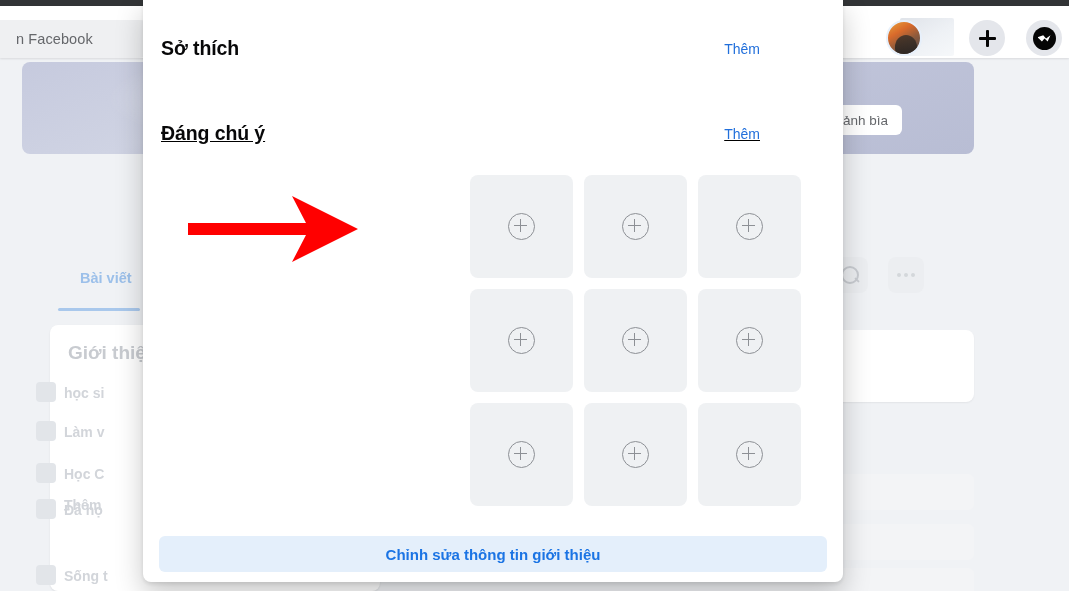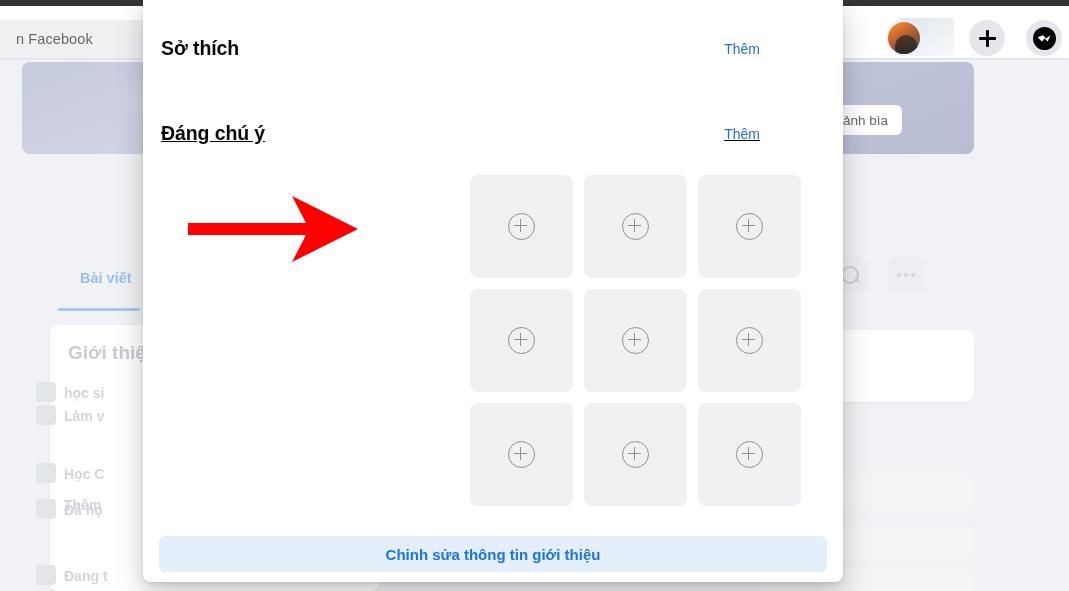--- a/index.html
+++ b/index.html
@@ -250,21 +250,21 @@
   }
   .bg-li { position: absolute; left: 64px; color: #d2d5da; font-size: 14px; white-space: nowrap; font-weight: bold; }
   .bg-li .ic {
     position: absolute;
     left: -28px; top: -3px;
     width: 20px; height: 20px;
     border-radius: 4px;
     background: #e2e5e9;
   }
   .bg-li.r1 { top: 385px; }
-  .bg-li.r2 { top: 408px; }
+  .bg-li.r2 { top: 424px; }
   .bg-li.r3 { top: 466px; }
   .bg-li.r4 { top: 497px; }
   .bg-li.r5 { top: 502px; }
   .bg-li.r6 { top: 568px; }
 
   
   .bg-right-card {
     position: absolute;
     left: 760px;
     border-radius: 8px;
@@ -475,21 +475,21 @@
     </div>
     <div class="bg-li r4">
       <span>Thêm</span>
     </div>
     <div class="bg-li r5">
       <span class="ic"></span>
       <span>Đã họ</span>
     </div>
     <div class="bg-li r6">
       <span class="ic"></span>
-      <span>Đang t</span>
+      <span>Sống t</span>
     </div>
 
     <div class="bg-right-card c1"></div>
     <div class="bg-rtext t1">trong đời</div>
     <div class="bg-rpill p1"></div>
     <div class="bg-rtext t2">lý bài viết</div>
     <div class="bg-rpill p2"></div>
     <div class="bg-rtext t3">ưới</div>
     <div class="bg-rpill p3"></div>
   </div>

